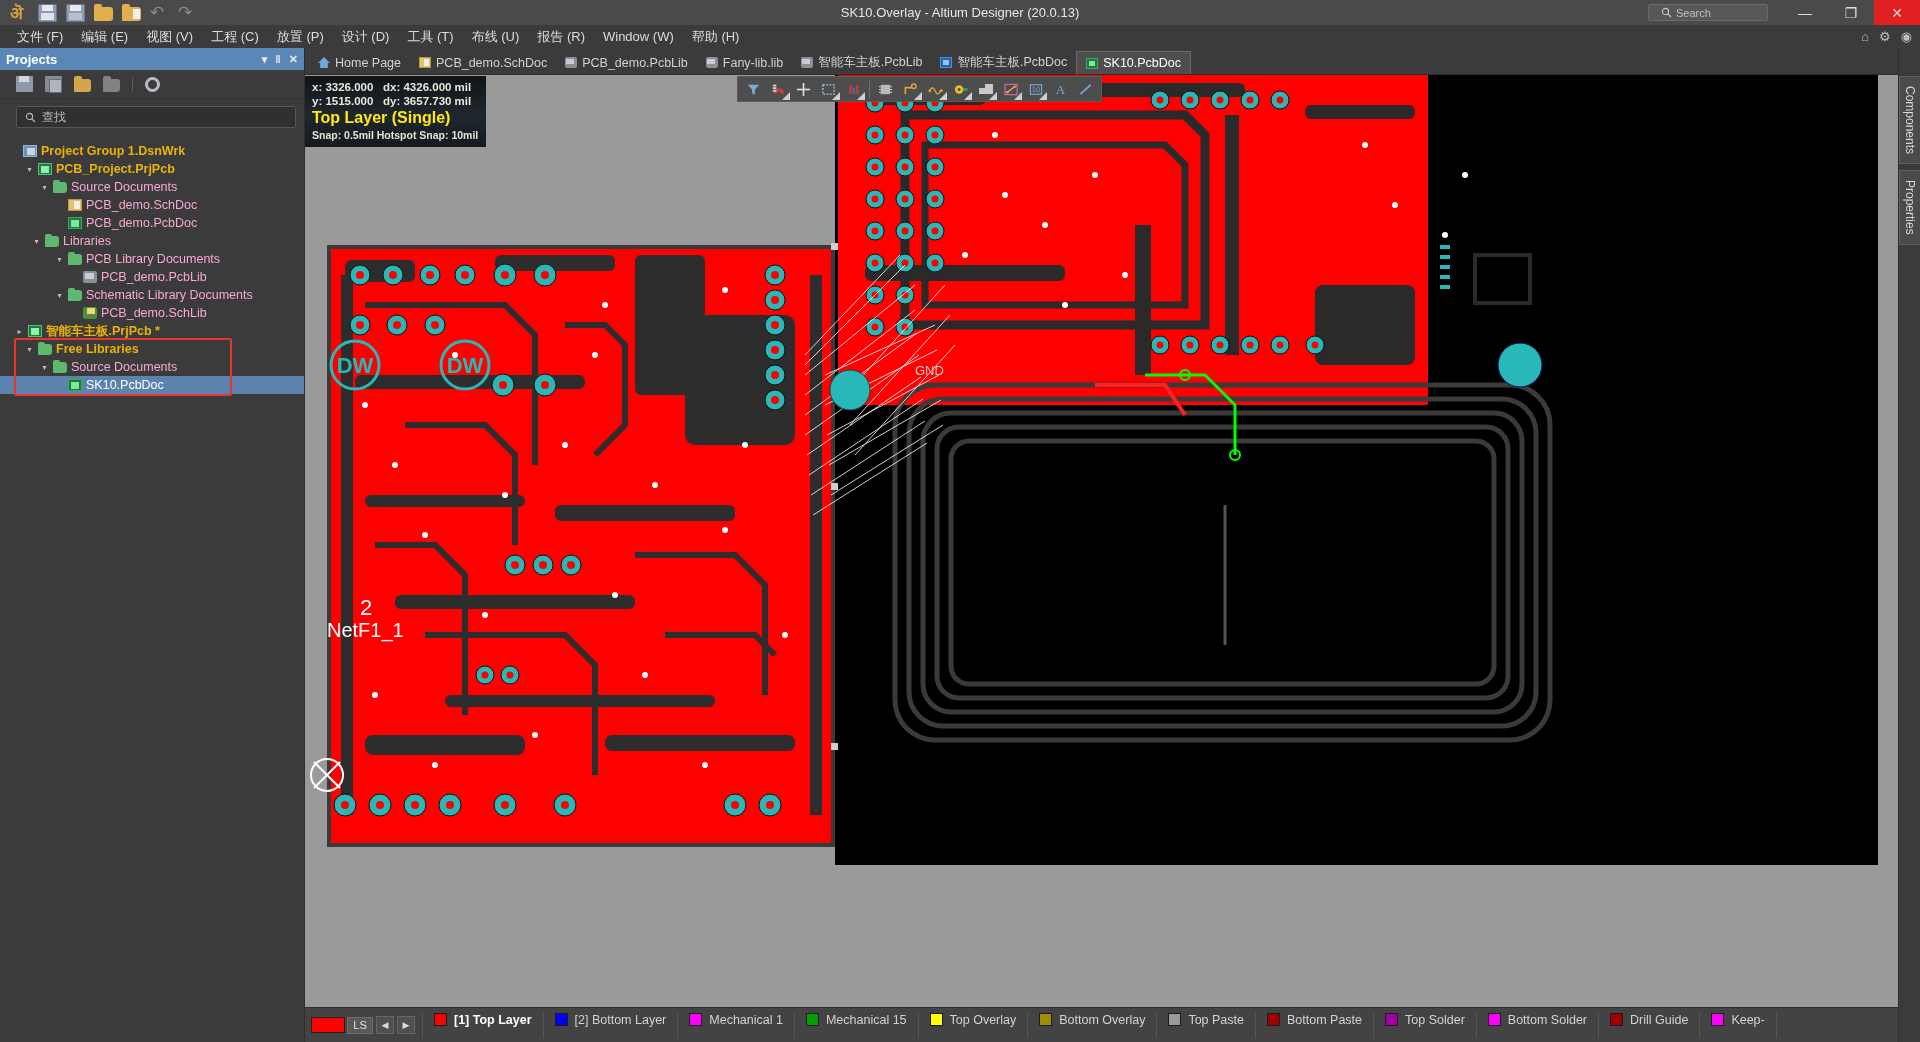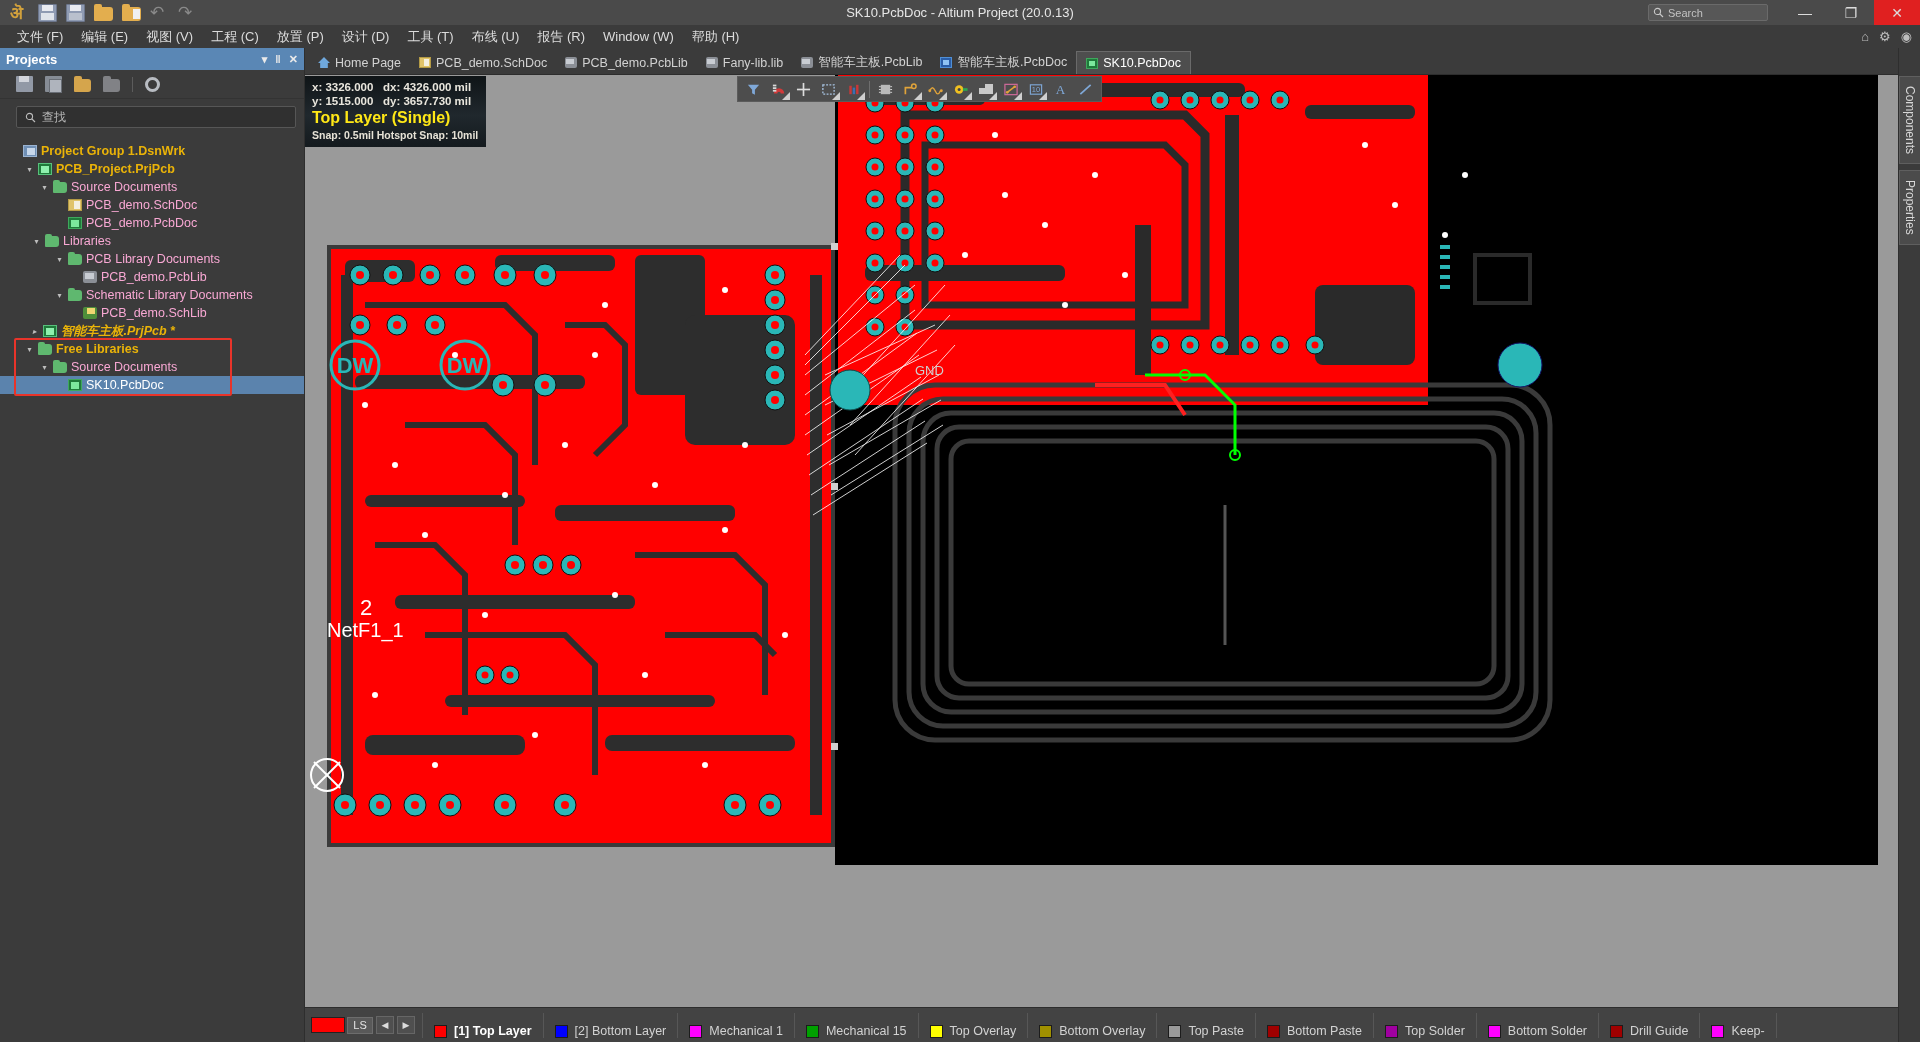--- a/index.html
+++ b/index.html
@@ -22,21 +22,21 @@
   .ic-folder { background:#e3ae4e; border-radius:1px 3px 3px 1px; height:14px; margin-top:2px;}
   .ic-folder:before{content:"";position:absolute;left:0;top:-3px;width:8px;height:4px;background:#e3ae4e;border-radius:2px 2px 0 0;}
   .ic-folder2 { background:#e3ae4e; border-radius:1px 3px 3px 1px; height:14px; margin-top:2px;}
   .ic-folder2:before{content:"";position:absolute;left:0;top:-3px;width:8px;height:4px;background:#e3ae4e;border-radius:2px 2px 0 0;}
   .ic-folder2:after{content:"";position:absolute;right:1px;top:2px;width:7px;height:10px;background:#f0f0f0;}
   .ic-altium { color:#d2a13c; font-size:17px; line-height:18px; font-weight:bold; font-family:"DejaVu Serif",serif;}
   .ic-undo, .ic-redo { color:#8a8a8a; font-size:17px; line-height:17px; }
   .tb-right { margin-left:auto; display:flex; align-items:center; z-index:2;}
   #searchbox { width:120px; height:17px; background:#575757; border:1px solid #6a6a6a;
     border-radius:2px; font-size:11px; color:#c2c2c2; display:flex; align-items:center;
-    padding-left:4px; gap:4px; margin-right:14px;}
+    padding-left:12px; gap:4px; margin-right:14px;}
   .winbtn { width:46px; height:25px; display:flex; align-items:center; justify-content:center;
     font-size:14px; color:#dcdcdc; }
   .winbtn.close { background:#e02020; }
 
   
   #menubar { height:23px; background:#3b3b3b; display:flex; align-items:center;
     padding-left:8px; font-size:13px; color:#dcdcdc; position:relative;}
   #menubar .mi { padding:0 9px; line-height:23px; white-space:nowrap;}
   .menu-right { position:absolute; right:8px; display:flex; align-items:center; gap:10px; color:#bdbdbd; font-size:13px;}
 
@@ -130,21 +130,21 @@
   .fbsep{width:1px;height:17px;background:#6e6e6e;margin:0 3px;}
 
   
   #layerbar { height:35px; background:#434343; display:flex; align-items:center;
     font-size:12.5px; color:#d2d2d2; border-top:1px solid #2d2d2d; padding-left:6px; overflow:hidden;}
   #lcolorbox { width:34px; height:16px; background:#ff0000; border:1px solid #222;}
   #lsbtn { width:26px; height:17px; background:#595959; border:1px solid #6d6d6d;
     display:flex; align-items:center; justify-content:center; font-size:11px; color:#e4e4e4; margin-left:2px;}
   .navbtn { width:18px; height:18px; background:#4f4f4f; border:1px solid #666;
     display:flex; align-items:center; justify-content:center; font-size:9px; color:#dcdcdc; margin-left:3px;}
-  .ltab { display:flex; align-items:flex-end; gap:7px; padding:0 11px; height:25px;
+  .ltab { display:flex; align-items:flex-start; gap:7px; padding:0 11px; height:25px;
     border-right:1px solid #575757; white-space:nowrap;}
   .ltab:first-of-type{border-left:1px solid #575757;}
   .lsw { width:13px; height:13px; border:1px solid #1c1c1c; flex:none;}
   .ltab.active .ltxt{font-weight:bold;color:#ffffff;}
 
   
   #rightdock { width:22px; background:#3b3b3b; border-left:1px solid #2e2e2e;
     display:flex; flex-direction:column; align-items:center; padding-top:28px; gap:6px;}
   .vtab { writing-mode:vertical-rl; background:#4b4b4b; border:1px solid #5f5f5f;
     color:#d8d8d8; font-size:12px; padding:9px 3px; }
@@ -155,21 +155,21 @@
 <div id="titlebar">
   <div class="tb-icons">
     <span class="tb-ic ic-altium">ऄ</span>
     <span class="tb-ic ic-save"></span>
     <span class="tb-ic ic-saveall"></span>
     <span class="tb-ic ic-folder"></span>
     <span class="tb-ic ic-folder2"></span>
     <span class="tb-ic ic-undo">↶</span>
     <span class="tb-ic ic-redo">↷</span>
   </div>
-  <div class="title">SK10.PcbDoc - Altium Project (20.0.13)</div>
+  <div class="title">SK10.Overlay - Altium Designer (20.0.13)</div>
   <div class="tb-right">
     <div id="searchbox">
       <svg width="11" height="11" viewBox="0 0 16 16">
         <circle cx="6.5" cy="6.5" r="4.5" fill="none" stroke="#c8c8c8" stroke-width="1.6"></circle>
         <line x1="10" y1="10" x2="14.5" y2="14.5" stroke="#c8c8c8" stroke-width="1.8"></line>
       </svg>
       <span>Search</span>
     </div>
     <div class="winbtn">—</div>
     <div class="winbtn">❐</div>
@@ -268,21 +268,21 @@
         <div class="node" style="padding-left: 55px;">
           <span class="arw down"></span>
           <span class="nic fld"></span>
           <span class="lbl">Schematic Library Documents</span>
         </div>
         <div class="node" style="padding-left: 70px;">
           <span class="arw"></span>
           <span class="nic schlib"></span>
           <span class="lbl">PCB_demo.SchLib</span>
         </div>
-        <div class="node" style="padding-left: 30px; font-style: italic;">
+        <div class="node" style="padding-left: 15px;">
           <span class="arw right"></span>
           <span class="nic prj"></span>
           <span class="lbl bold">智能车主板.PrjPcb *</span>
         </div>
         <div class="node" style="padding-left: 25px;">
           <span class="arw down"></span>
           <span class="nic fld"></span>
           <span class="lbl bold">Free Libraries</span>
         </div>
         <div class="node" style="padding-left: 40px;">

